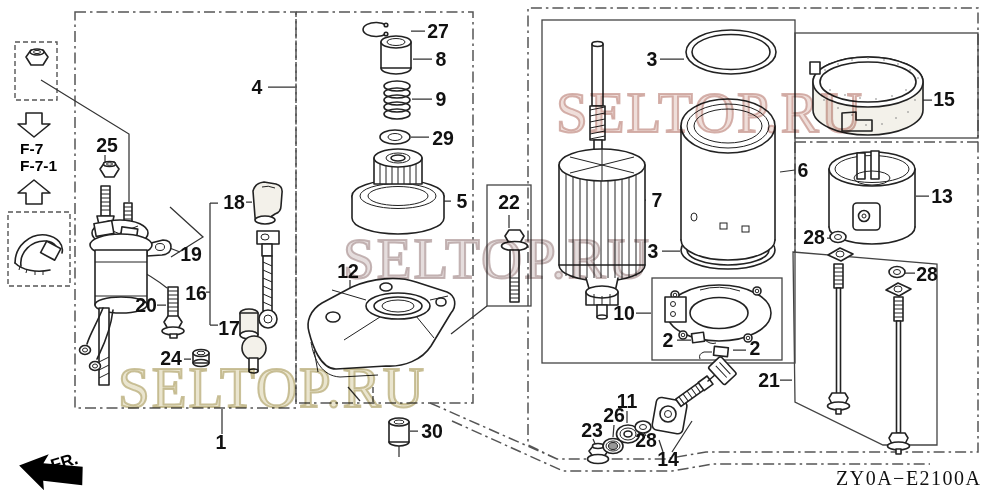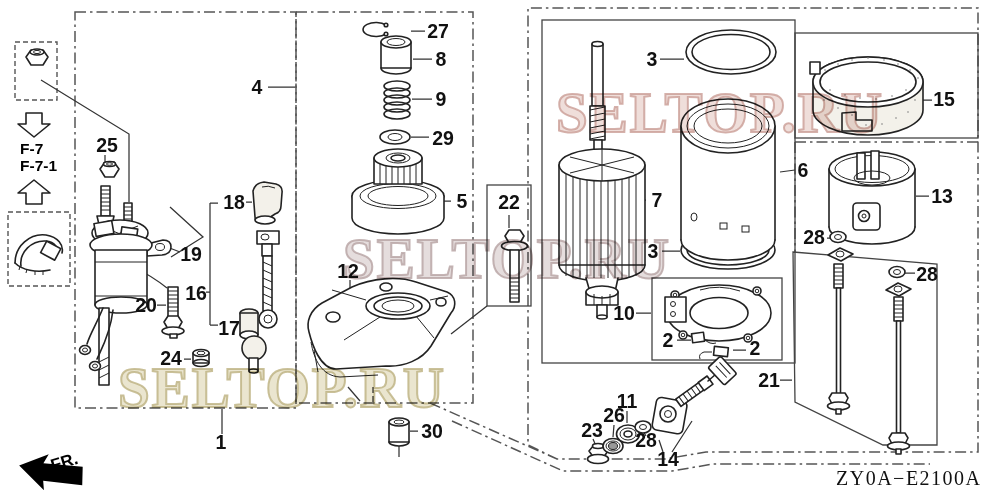--- a/index.html
+++ b/index.html
@@ -12,21 +12,21 @@
   text.code{font-family:"Liberation Serif",serif;font-size:20px;fill:#111;letter-spacing:1.5px}
   .p{fill:#fff;stroke:#222;stroke-width:1.6;stroke-linejoin:round;stroke-linecap:round}
   .pn{fill:none;stroke:#222;stroke-width:1.6;stroke-linejoin:round;stroke-linecap:round}
   .t{fill:none;stroke:#222;stroke-width:1}
   .ln{fill:none;stroke:#333;stroke-width:1.25}
   .fdash{fill:none;stroke:#555;stroke-width:1.5;stroke-dasharray:11 4 2.5 4}
   .fdash2{fill:none;stroke:#555;stroke-width:1.4;stroke-dasharray:5 3}
   .fsolid{fill:none;stroke:#444;stroke-width:1.3}
   .shade{fill:#f3f1ea;stroke:#222;stroke-width:1.6;stroke-linejoin:round}
   .dot{fill:#777;opacity:.55}
-  .wm{position:absolute;font-family:"Liberation Serif",serif;font-weight:bold;font-size:57px;
+  .wm{position:absolute;font-family:"Liberation Serif",serif;font-weight:normal;font-size:57px;
       letter-spacing:2px;white-space:nowrap;mix-blend-mode:multiply;pointer-events:none;line-height:1}
   #wm1{left:556px;top:84px;color:rgba(238,220,216,.95);-webkit-text-stroke:2px rgba(203,158,150,.8)}
   #wm2{left:343px;top:230px;color:rgba(228,219,219,.95);-webkit-text-stroke:2px rgba(182,162,162,.8)}
   #wm3{left:118px;top:359px;color:rgba(233,228,204,.95);-webkit-text-stroke:2px rgba(189,177,129,.8)}
 </style>
 </head>
 <body>
 
 <svg width="1000" height="502" viewBox="0 0 1000 502">
 

